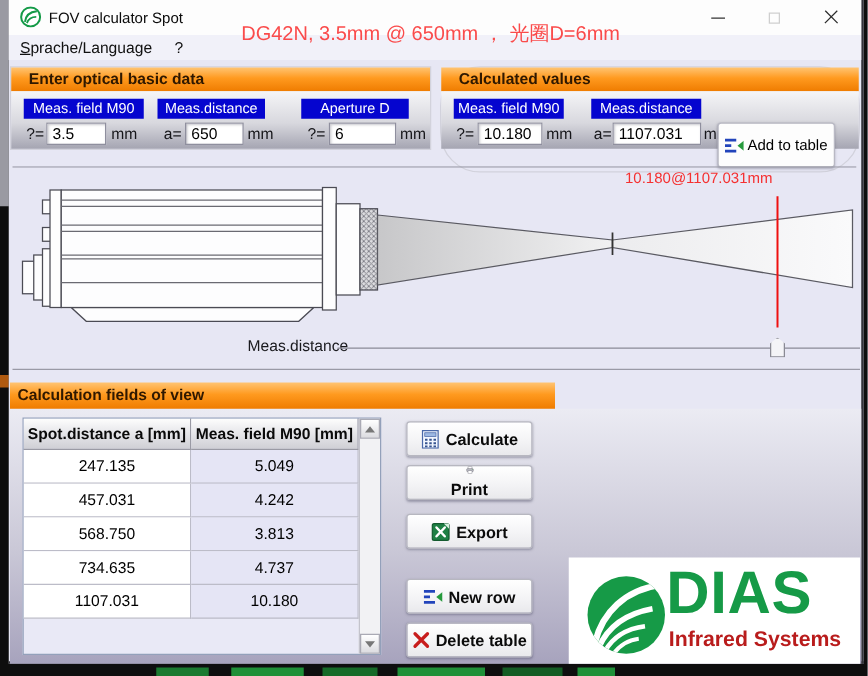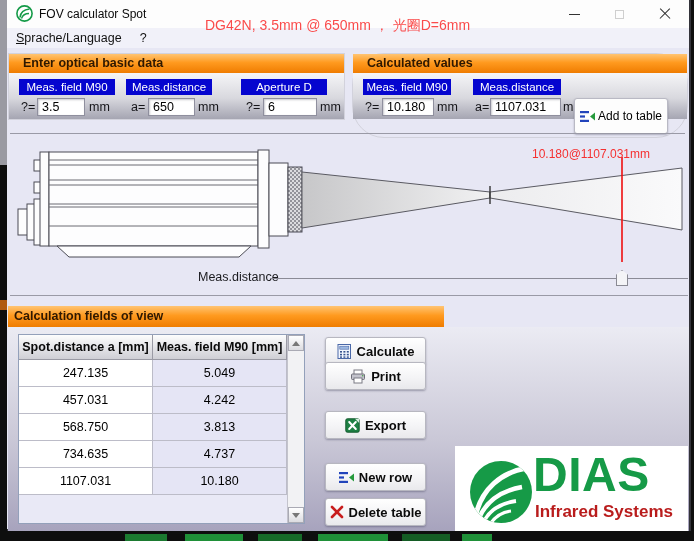--- a/index.html
+++ b/index.html
@@ -24,21 +24,21 @@
   .close-glyph { position:relative; width:12px; height:12px; }
   .close-glyph::before, .close-glyph::after { content:""; position:absolute; left:-1px; top:5px;
       width:14px; height:1.4px; background:#2b2b2b; }
   .close-glyph::before { transform:rotate(45deg); }
   .close-glyph::after { transform:rotate(-45deg); }
 
   .menubar { position:absolute; left:0; top:28px; width:100%; height:20px; background:#f1f1f9;
              display:flex; align-items:center; font-size:12.5px; color:#111; }
   .menu-item { padding:2px 9px; display:inline-block; }
   .menu-item.ul::first-letter { text-decoration:underline; }
-  .overlay-note { position:absolute; left:198px; top:17px; font-size:14px; color:#fa4b4b;
+  .overlay-note { position:absolute; left:186px; top:17px; font-size:16px; color:#fa4b4b;
                   z-index:6; white-space:nowrap; }
 
   
   .groupbox { position:absolute; border:1px solid #d2d2dc; }
   .grp-head { height:19px; background:linear-gradient(#ffc472, #ff9a1f 45%, #ef7c00);
               color:#2f1800; font-weight:bold; font-size:12.5px; padding:2px 0 0 14px; }
   .grp-body { position:relative; height:46px;
               background:linear-gradient(#f5f5f7, #d8d8de 55%, #a5a5b2); }
   .blue-label { position:absolute; top:6px; height:16px; background:#0505cf; color:#fff;
                 font-size:11.5px; display:flex; align-items:center; justify-content:center; }
@@ -46,22 +46,22 @@
   .fld-input { position:absolute; top:25px; height:18px; background:#fff;
                border:1px solid #8f8f9e; box-shadow:inset 1px 1px 2px rgba(40,40,60,.25);
                font-size:12.5px; color:#000; display:flex; align-items:center; padding-left:4px; }
 
   .add-btn { position:absolute; left:221px; top:25px; width:94px; height:36px; background:#fdfdfd;
              border:1px solid #b9b9c4; border-radius:3px; box-shadow:0 1px 2px rgba(60,60,80,.35);
              display:flex; align-items:center; justify-content:center; gap:3px; font-size:12px; color:#000; }
 
   
   .diagram-svg { position:absolute; left:0; top:133px; }
-  .marker-label { position:absolute; left:493px; top:135px; width:182px; text-align:center;
-                  font-size:12px; color:#f53030;margin-top:12px; }
+  .marker-label { position:absolute; left:493px; top:135px; width:182px; text-align:left;
+                  font-size:12px; color:#f53030; }
   .slider-label { position:absolute; left:191px; top:270px; font-size:12.5px; color:#1a1a1e; }
   .slider-track { position:absolute; left:263px; top:278px; width:418px; height:1px; background:#8b8b96; }
   .slider-thumb { position:absolute; left:609px; top:270px; width:12px; height:16px; background:#f4f4f7;
                   border:1px solid #8a8a94;
                   clip-path:polygon(50% 0, 100% 30%, 100% 100%, 0 100%, 0 30%); }
   .sep-line { position:absolute; height:1px; background:#9a9aa6; }
 
   
   .sect-head { position:absolute; left:1px; top:306px; width:436px; height:21px;
                background:linear-gradient(#ffc472, #ff9a1f 45%, #ef7c00); color:#2f1800;
@@ -296,21 +296,21 @@
             <rect x="6.4" y="9.8" width="2" height="1.6"></rect>
             <rect x="9.8" y="9.8" width="2" height="1.6"></rect>
           <rect x="3" y="12.4" width="2" height="1.4"></rect>
             <rect x="6.4" y="12.4" width="2" height="1.4"></rect>
             <rect x="9.8" y="12.4" width="2" height="1.4"></rect>
         </g>
       </svg>
       <span>Calculate</span>
     </div>
 
-    <div class="btn" style="top:362px;">
+    <div class="btn" style="top:372px;flex-direction:column;">
       <svg width="16" height="15" viewBox="0 0 16 15">
         <rect x="4" y="1" width="8" height="4.5" fill="#fff" stroke="#7a7a84"></rect>
         <rect x="1.5" y="5" width="13" height="5.5" rx="1" fill="#c3c3cc" stroke="#70707a"></rect>
         <rect x="4" y="9" width="8" height="5" fill="#fff" stroke="#7a7a84"></rect>
         <circle cx="12.7" cy="6.8" r="0.8" fill="#4aa04a"></circle>
       </svg>
       <span>Print</span>
     </div>
 
     <div class="btn" style="top:411px;">

